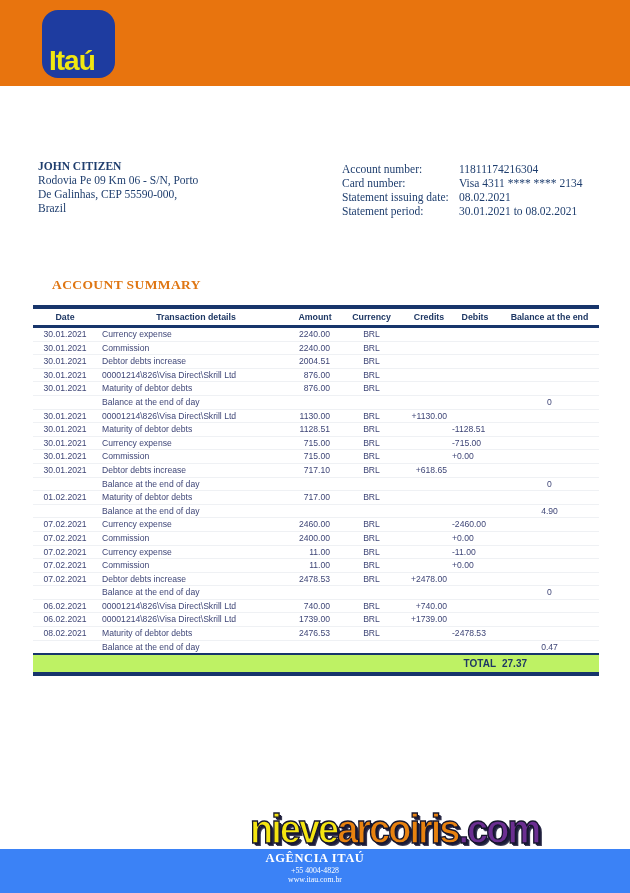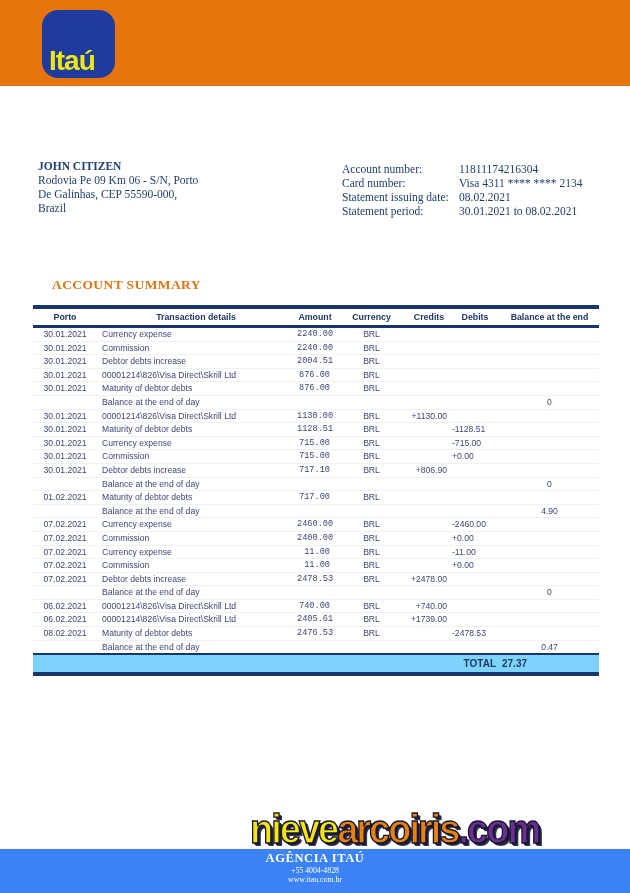--- a/index.html
+++ b/index.html
@@ -39,27 +39,27 @@
     font-size:8.8px; font-weight:bold; color:#1F3864;
     padding:3px 2px; text-align:center; overflow:hidden; white-space:nowrap;
   }
   tbody td{
     font-size:8.6px; color:#3F4677; line-height:8.6px;
     padding:2px 2px; border-bottom:1px solid rgba(31,56,100,0.07);
     overflow:hidden; white-space:nowrap;
   }
   .col-date{text-align:center;}
   .col-details{text-align:left; padding-left:5px;}
-  .col-amount{text-align:right; padding-right:5px;font-family:Liberation Mono, monospace;}
+  .col-amount{text-align:right; padding-right:5px;}
   .col-currency{text-align:center;}
   .col-credits{text-align:right; padding-right:3px;}
   .col-debits{text-align:left; padding-right:4px;}
   .col-balance{text-align:center;}
   tfoot td{
-    background:#7dd3fc; border-top:2px solid #17356B; border-bottom:4px solid #17356B;
+    background:#bef264; border-top:2px solid #17356B; border-bottom:4px solid #17356B;
     font-size:10px; font-weight:bold; color:#1F3864; padding:3px 2px;
   }
   tfoot .total-label{text-align:right; padding-right:4px;}
   tfoot .total-value{text-align:left;}
   
   .watermark{
     position:absolute; left:250px; top:808px; z-index:5;
     font-family:"Liberation Sans", sans-serif; font-weight:bold;
     font-size:38px; letter-spacing:-2px; white-space:nowrap;
     -webkit-text-stroke:1.3px #15152c;
@@ -121,21 +121,21 @@
         <col style="width:64px">
           <col style="width:198px">
           <col style="width:40px">
         <col style="width:73px">
           <col style="width:42px">
           <col style="width:50px">
           <col style="width:99px">
       </colgroup>
       <thead>
         <tr>
-          <th>Porto</th>
+          <th>Date</th>
           <th>Transaction details</th>
           <th>Amount</th>
           <th>Currency</th>
           <th>Credits</th>
           <th>Debits</th>
           <th>Balance at the end</th>
         </tr>
       </thead>
       <tbody>
           <tr>
@@ -226,21 +226,21 @@
             <td class="col-currency">BRL</td>
             <td class="col-credits"></td>
             <td class="col-debits">+0.00</td>
             <td class="col-balance"></td>
           </tr>
           <tr>
             <td class="col-date">30.01.2021</td>
             <td class="col-details">Debtor debts increase</td>
             <td class="col-amount">717.10</td>
             <td class="col-currency">BRL</td>
-            <td class="col-credits">+806.90</td>
+            <td class="col-credits">+618.65</td>
             <td class="col-debits"></td>
             <td class="col-balance"></td>
           </tr>
           <tr>
             <td class="col-date"></td>
             <td class="col-details">Balance at the end of day</td>
             <td class="col-amount"></td>
             <td class="col-currency"></td>
             <td class="col-credits"></td>
             <td class="col-debits"></td>
@@ -323,21 +323,21 @@
             <td class="col-details">00001214\826\Visa Direct\Skrill Ltd</td>
             <td class="col-amount">740.00</td>
             <td class="col-currency">BRL</td>
             <td class="col-credits">+740.00</td>
             <td class="col-debits"></td>
             <td class="col-balance"></td>
           </tr>
           <tr>
             <td class="col-date">06.02.2021</td>
             <td class="col-details">00001214\826\Visa Direct\Skrill Ltd</td>
-            <td class="col-amount">2405.61</td>
+            <td class="col-amount">1739.00</td>
             <td class="col-currency">BRL</td>
             <td class="col-credits">+1739.00</td>
             <td class="col-debits"></td>
             <td class="col-balance"></td>
           </tr>
           <tr>
             <td class="col-date">08.02.2021</td>
             <td class="col-details">Maturity of debtor debts</td>
             <td class="col-amount">2476.53</td>
             <td class="col-currency">BRL</td>

